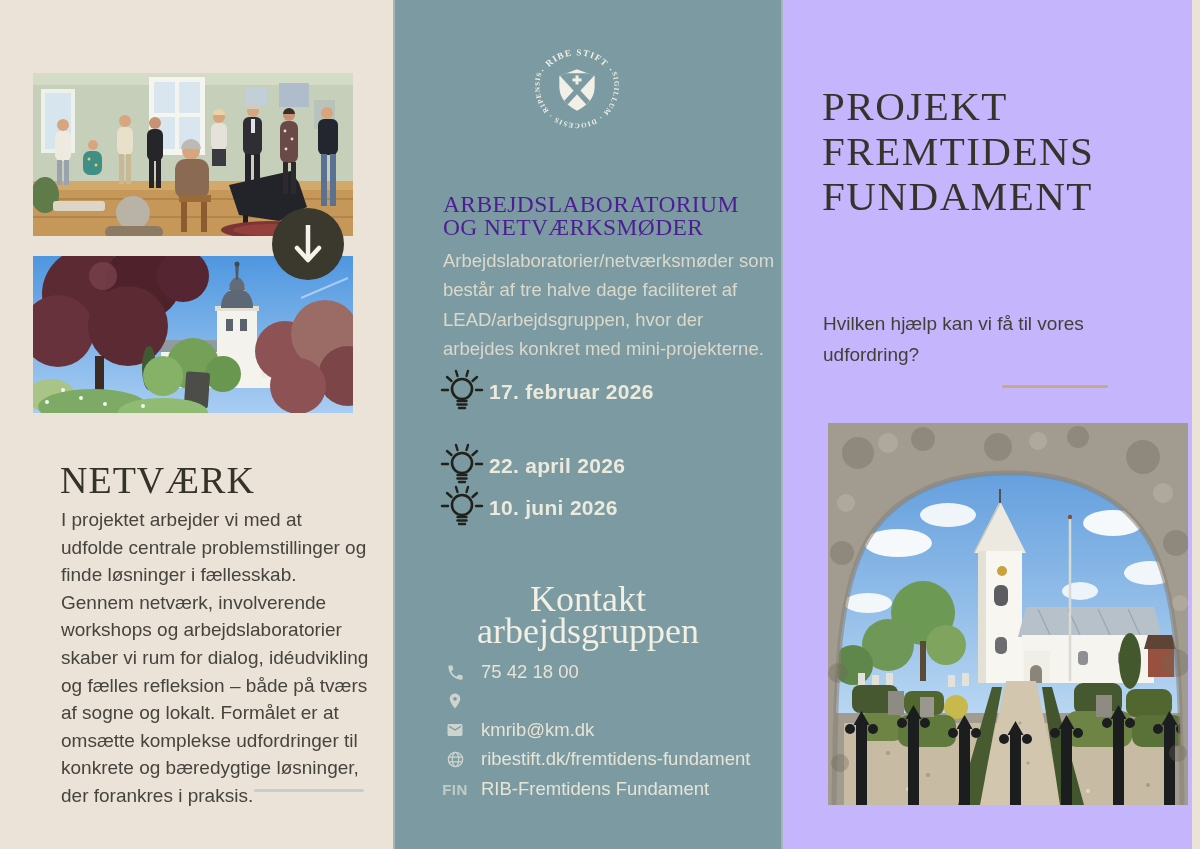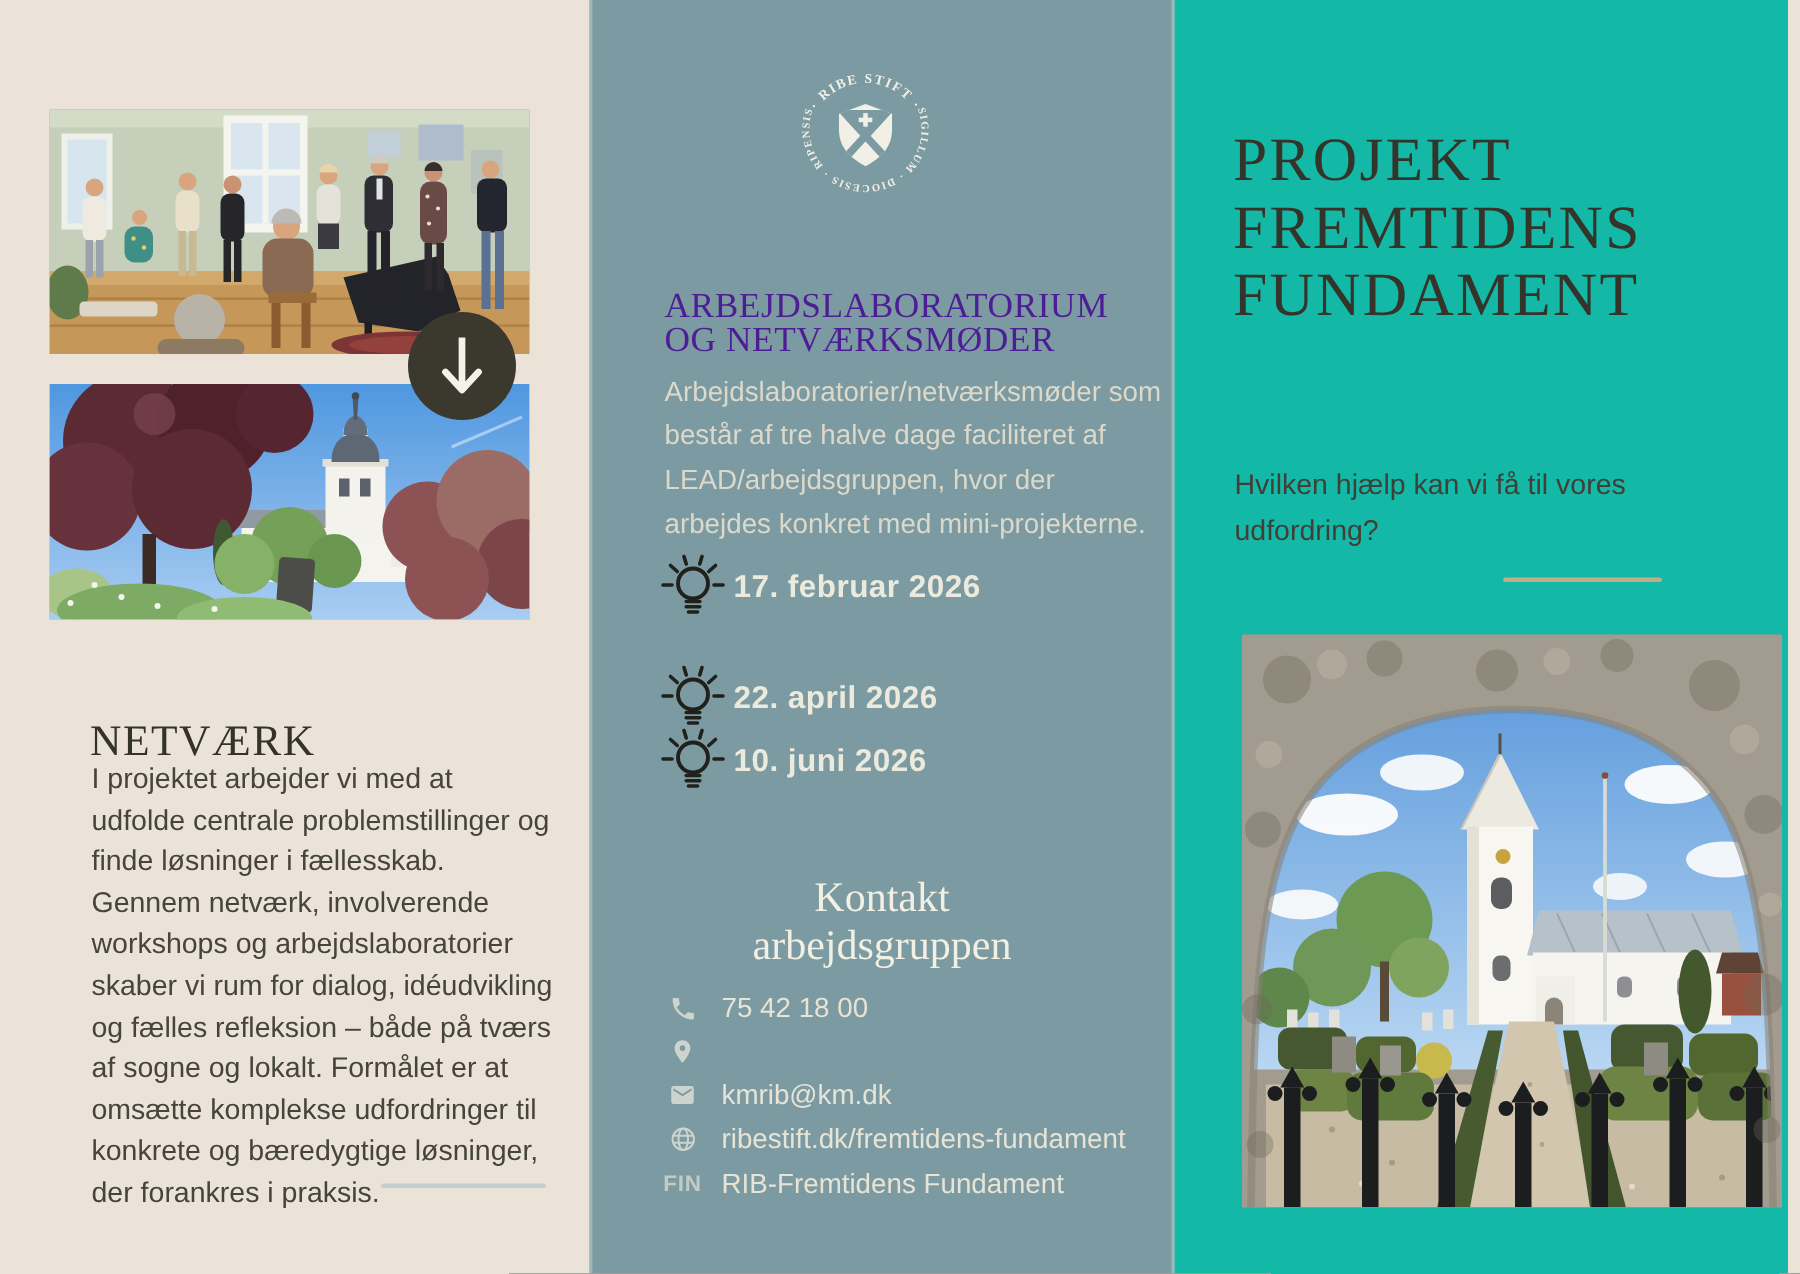--- a/index.html
+++ b/index.html
@@ -2,47 +2,47 @@
 <html><head>
 <meta charset="utf-8">
 <style>
   html,body{margin:0;padding:0;background:#6b6b6b;}
   .sheet{position:relative;width:1200px;height:849px;overflow:hidden;
          background:#ebe3d8;font-family:"Liberation Sans",sans-serif;}
   .panel{position:absolute;top:0;height:849px;}
   .panel-left{left:0;width:393px;background:#ebe3d8;}
   .panel-mid{left:393px;width:390px;background:#7b9aa1;
              box-shadow:inset 2px 0 0 rgba(255,255,255,.28),inset -2px 0 0 rgba(255,255,255,.28);}
-  .panel-right{left:783px;width:409px;background:#14b8a6;}
+  .panel-right{left:783px;width:409px;background:#c4b5fd;}
 
   .abs{position:absolute;}
   .photo{position:absolute;overflow:hidden;background:#9db6c9;}
   .photo svg{display:block;width:100%;height:100%;}
 
   
   .photo1{left:33px;top:73px;width:320px;height:163px;}
   .photo2{left:33px;top:256px;width:320px;height:157px;}
   .badge{position:absolute;left:272px;top:208px;width:72px;height:72px;border-radius:50%;
          background:#3b382d;display:flex;align-items:center;justify-content:center;z-index:3;}
-  .left-heading{left:60px;top:474px;font-family:"Liberation Serif",serif;font-weight:400;
-                font-size:29px;line-height:40px;letter-spacing:1px;color:#34332a;}
+  .left-heading{left:60px;top:460px;font-family:"Liberation Serif",serif;font-weight:400;
+                font-size:38px;line-height:40px;letter-spacing:1px;color:#34332a;}
   .left-body{left:61px;top:506px;width:308px;font-size:19px;line-height:27.6px;color:#45443d;}
   .divider{position:absolute;border-radius:2px;}
   .divider-left{left:254px;top:789px;width:110px;height:3px;background:#c2ced2;}
 
   
   .logo{left:137px;top:39px;width:94px;height:94px;}
   .mid-heading{left:50px;top:193px;font-family:"Liberation Serif",serif;font-size:23.5px;
                line-height:23px;letter-spacing:.4px;color:#4c1d95;white-space:nowrap;}
   .mid-body{left:50px;top:246px;width:336px;font-size:18.5px;line-height:29.4px;color:#dcd9cb;}
   .date-row{position:absolute;left:46px;height:48px;display:flex;align-items:center;gap:4px;}
   .date-row .bulb{width:46px;height:48px;flex:0 0 auto;}
   .date-text{font-size:21px;font-weight:bold;color:#eceadc;letter-spacing:.3px;}
   .kontakt{left:0;top:583px;width:100%;text-align:center;font-family:"Liberation Serif",serif;
-           font-size:28px;line-height:32px;color:#f2efe3;}
+           font-size:36px;line-height:32px;color:#f2efe3;}
   .contact-row{position:absolute;left:49px;height:24px;display:flex;align-items:center;gap:13px;
                font-size:18.5px;color:#e7e4d6;}
   .c-icon{width:26px;height:22px;display:flex;align-items:center;justify-content:center;flex:0 0 auto;}
   .fin{font-size:15px;font-weight:bold;letter-spacing:.5px;color:#c3ccc4;}
 
   
   .right-title{left:39px;top:84px;font-family:"Liberation Serif",serif;font-size:41px;
                line-height:45.2px;letter-spacing:1.5px;color:#35342b;}
   .right-subtitle{left:40px;top:252px;font-size:19px;font-weight:bold;font-style:italic;color:#2a2a23;}
   .right-question{left:40px;top:309px;width:300px;font-size:19px;line-height:30.5px;color:#413f37;}

